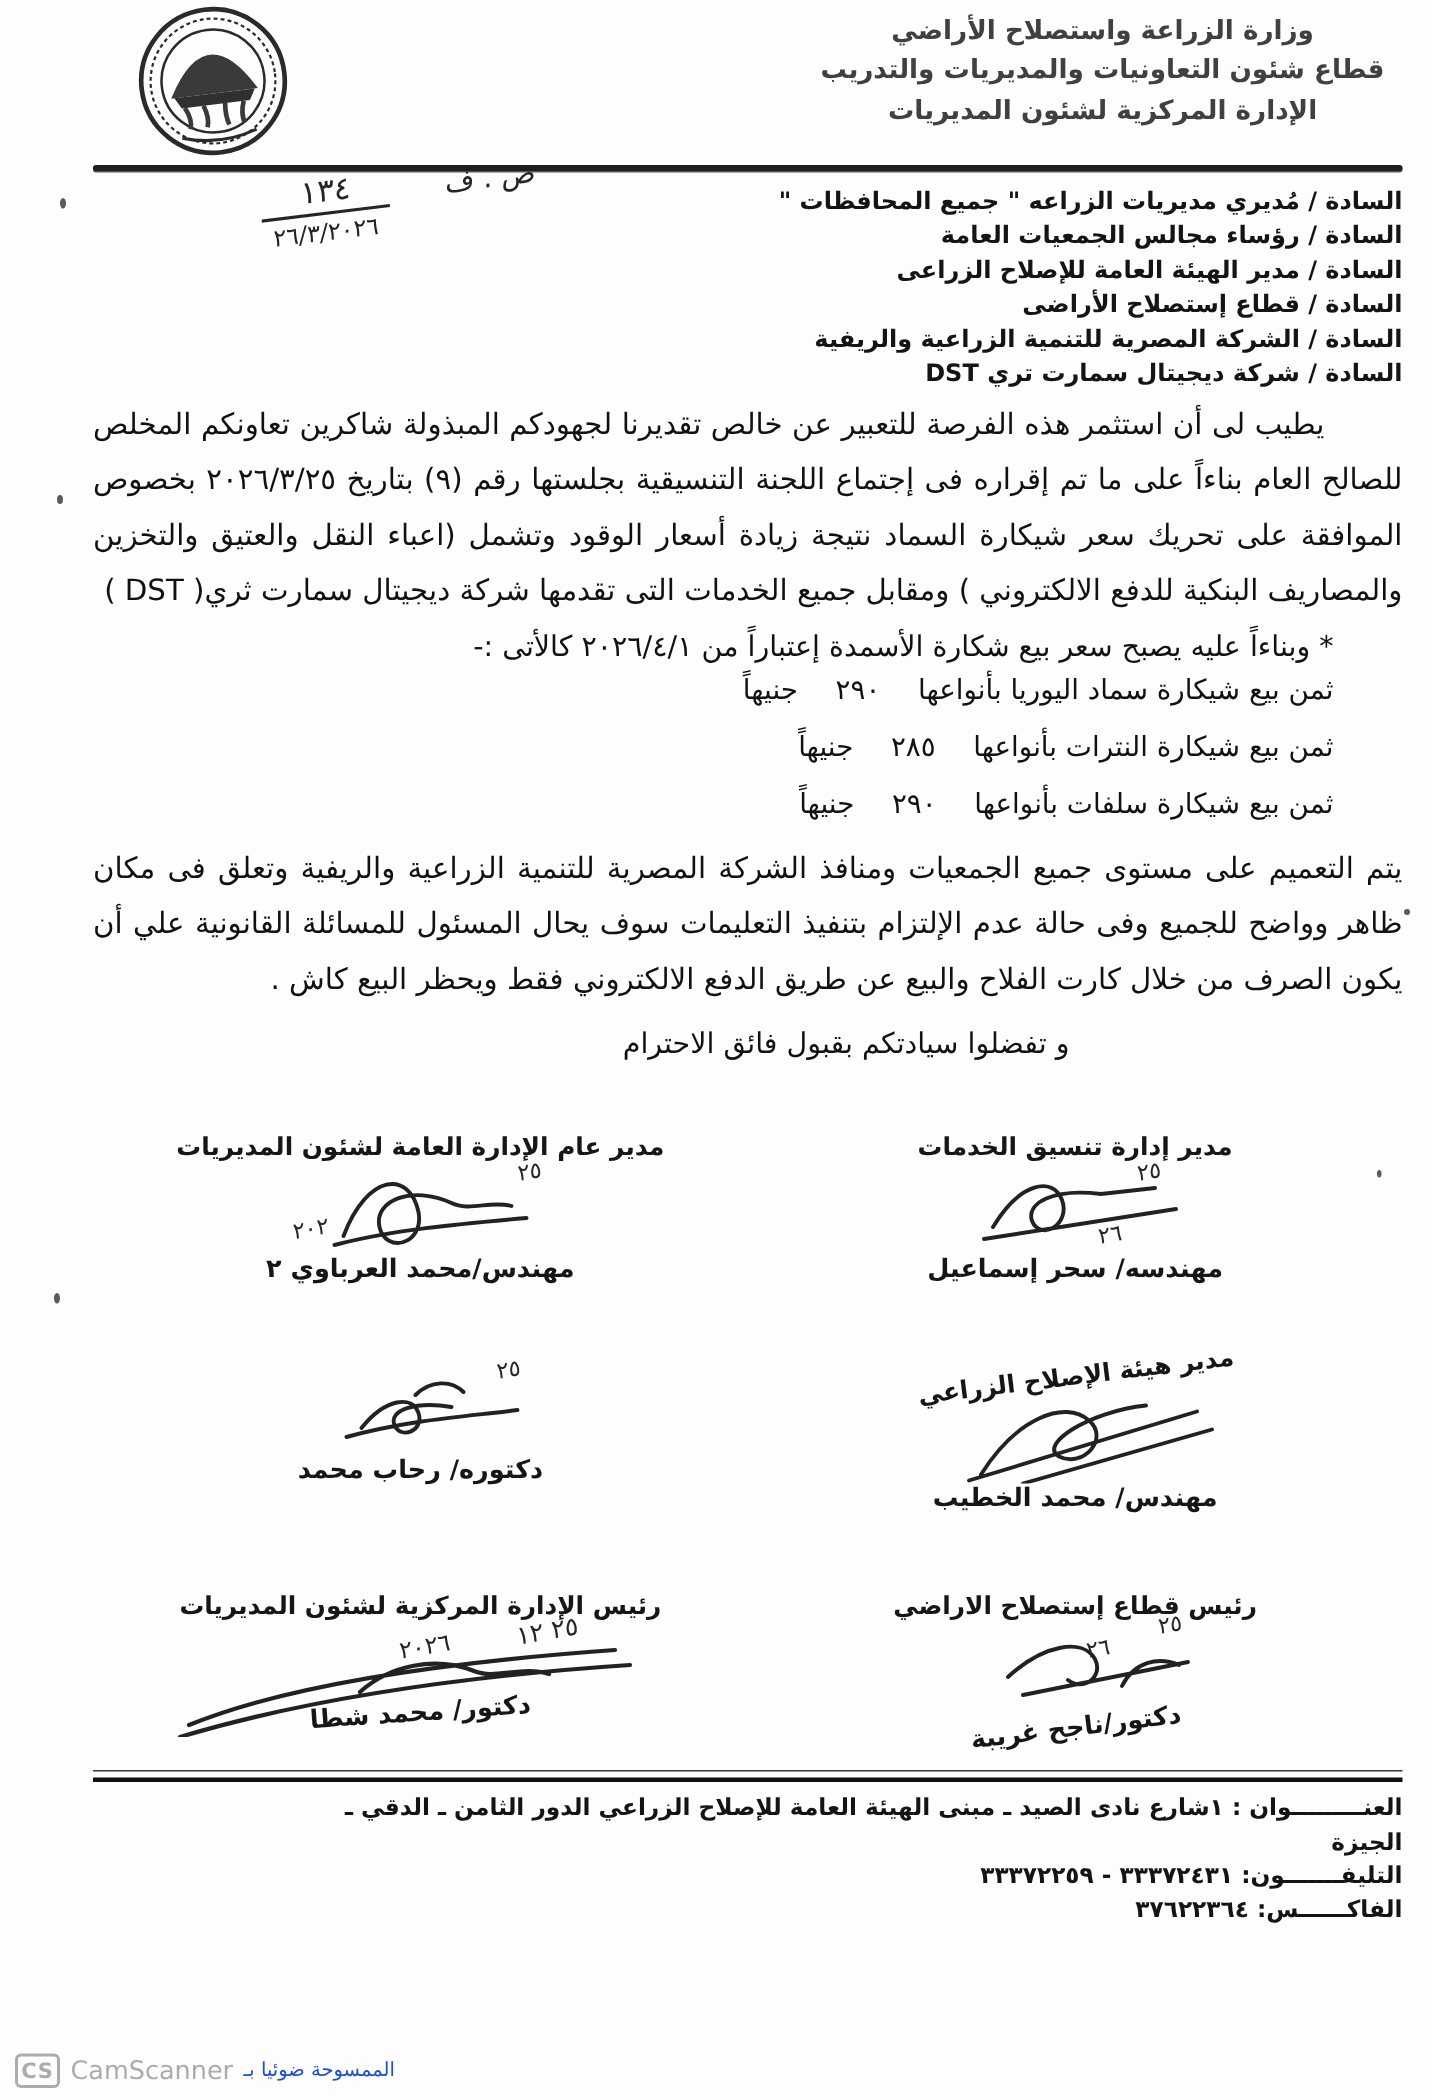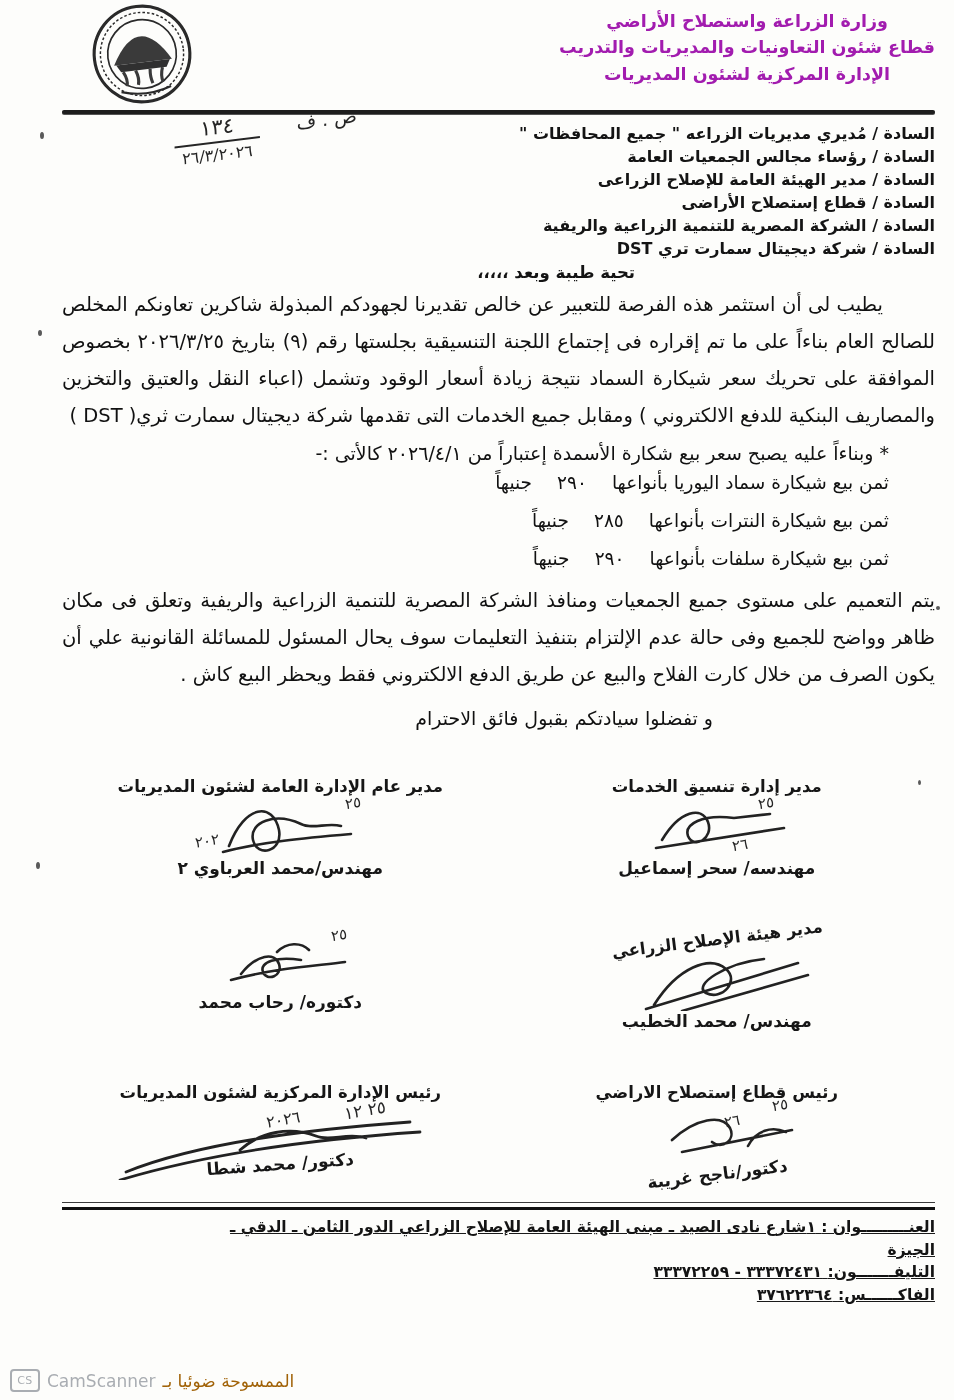--- a/index.html
+++ b/index.html
@@ -11,23 +11,23 @@
     color:#1a1a1a;
     direction:rtl;
     overflow:hidden;
     box-sizing:border-box;
   }
   .content{padding:0 19px 0 62px;}
 
   
   .letterhead{position:relative;padding-top:10px;height:96px;}
   .lh-text{
-    position:absolute;top:8px;right:0;
+    position:absolute;top:8px;right:12px;
     text-align:center;font-weight:bold;font-size:17.5px;line-height:1.5;
-    color:#a21caf;
+    color:#404040;
   }
   .logo{position:absolute;left:24px;top:2px;width:112px;height:104px;transform:rotate(-7deg);}
   .hdr-rule{height:4px;background:#1d1d1d;border-radius:2px;margin-top:4px;box-shadow:0 1px 0 #555;}
 
   
   .hw-ref{
     position:absolute;top:112px;left:128px;width:230px;
     transform:rotate(-7deg) skewX(-6deg);
     font-size:20px;color:#252525;text-align:center;direction:rtl;
   }
@@ -61,39 +61,39 @@
   .sig-c2 .nA{top:-2px;right:34px;} .sig-c2 .nB{bottom:8px;left:30px;}
   .sig-c3 .sig-title{transform:rotate(-7deg);}
   .sig-c4 .nA{top:-4px;right:48px;}
   .sig-c5 .nA{top:-6px;right:44px;} .sig-c5 .nB{top:10px;right:92px;}
   .sig-c5 .sig-name{transform:rotate(-7deg);}
   .sig-c6 .sig-area{width:340px;height:78px;}
   .sig-c6 .nA{top:-2px;right:64px;font-size:17px;} .sig-c6 .nB{top:8px;right:150px;font-size:16px;}
   .sig-c6 .sig-name{transform:rotate(-4deg);margin-top:-26px;}
 
   
-  .footer{margin-top:18px;text-decoration:underline;}
+  .footer{margin-top:18px;}
   .footer-rule{height:4px;border-top:1.5px solid #3a3a3a;border-bottom:3.5px solid #101010;}
   .footer-text{padding-top:6px;font-weight:bold;font-size:15.5px;line-height:1.45;color:#141414;}
   .footer-line{white-space:normal;}
   .email-value{direction:ltr;unicode-bidi:embed;display:inline-block;}
 
   
   .watermark{
     position:absolute;left:10px;bottom:8px;
     display:flex;align-items:center;gap:7px;direction:ltr;
     color:#a9adb2;
   }
   .cs-badge{
     width:26px;height:19px;border:2px solid #a9adb2;border-radius:4px;
     display:flex;align-items:center;justify-content:center;
-    font-size:11px;font-weight:normal;letter-spacing:.5px;
+    font-size:14px;font-weight:bold;letter-spacing:.5px;
   }
   .cs-name{font-size:17px;}
-  .cs-arabic{font-size:17px;color:#a16207;direction:rtl;}
+  .cs-arabic{font-size:13px;color:#1d4ed8;direction:rtl;}
 
   
   .speck{position:absolute;background:#5a5a5a;border-radius:50%;}
 </style>
 </head>
 <body>
 
 <div class="page">
 
   <div class="content">
@@ -125,21 +125,20 @@
     </div>
 
     <div class="recipients">
       <div class="recipient">السادة / مُديري مديريات الزراعه " جميع المحافظات "</div>
       <div class="recipient">السادة / رؤساء مجالس الجمعيات العامة</div>
       <div class="recipient">السادة / مدير الهيئة العامة للإصلاح الزراعى</div>
       <div class="recipient">السادة / قطاع إستصلاح الأراضى</div>
       <div class="recipient">السادة / الشركة المصرية للتنمية الزراعية والريفية</div>
       <div class="recipient">السادة / شركة ديجيتال سمارت تري DST</div>
     </div>
-    <div class="greeting">تحية طيبة وبعد ،،،،،</div>
 
     <p class="body-p p1">يطيب لى أن استثمر هذه الفرصة للتعبير عن خالص تقديرنا لجهودكم المبذولة شاكرين تعاونكم المخلص للصالح العام بناءاً على ما تم إقراره فى إجتماع اللجنة التنسيقية بجلستها رقم (٩) بتاريخ ٢٠٢٦/٣/٢٥ بخصوص الموافقة على تحريك سعر شيكارة السماد نتيجة زيادة أسعار الوقود وتشمل (اعباء النقل والعتيق والتخزين والمصاريف البنكية للدفع الالكتروني ) ومقابل جميع الخدمات التى تقدمها شركة ديجيتال سمارت ثري( DST )</p>
     <div class="effective">* وبناءاً عليه يصبح سعر بيع شكارة الأسمدة إعتباراً من ٢٠٢٦/٤/١ كالأتى :-</div>
 
     <div class="price-row">
       <span>ثمن بيع شيكارة سماد اليوريا بأنواعها</span>
       <span class="price-amount">٢٩٠</span>
       <span>جنيهاً</span>
     </div>
     <div class="price-row">

